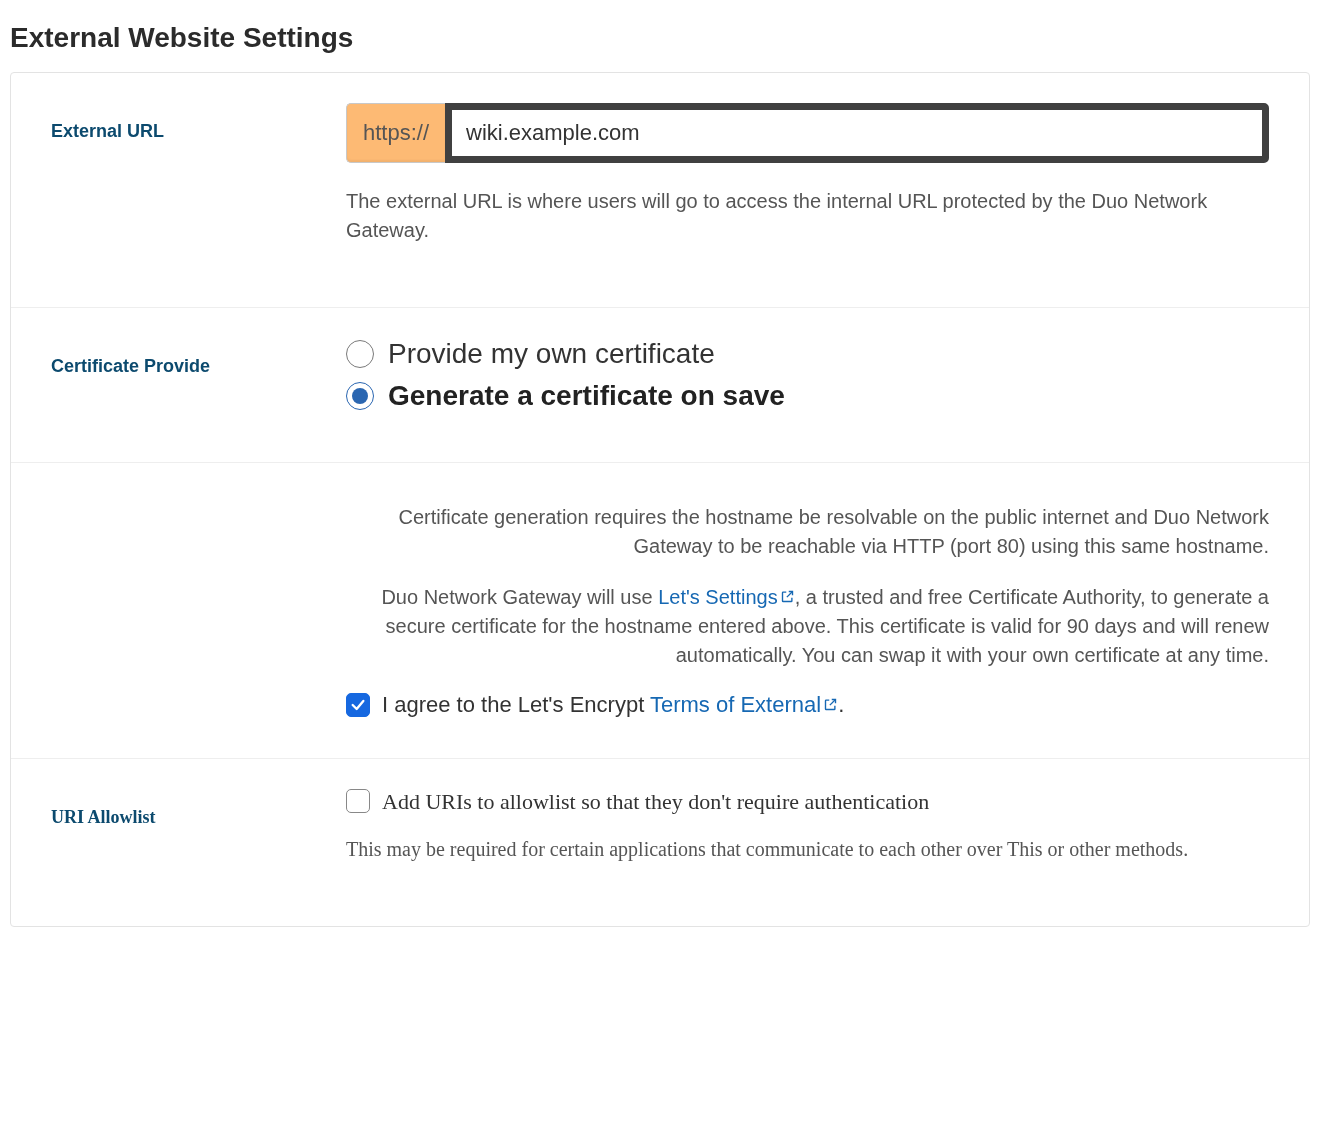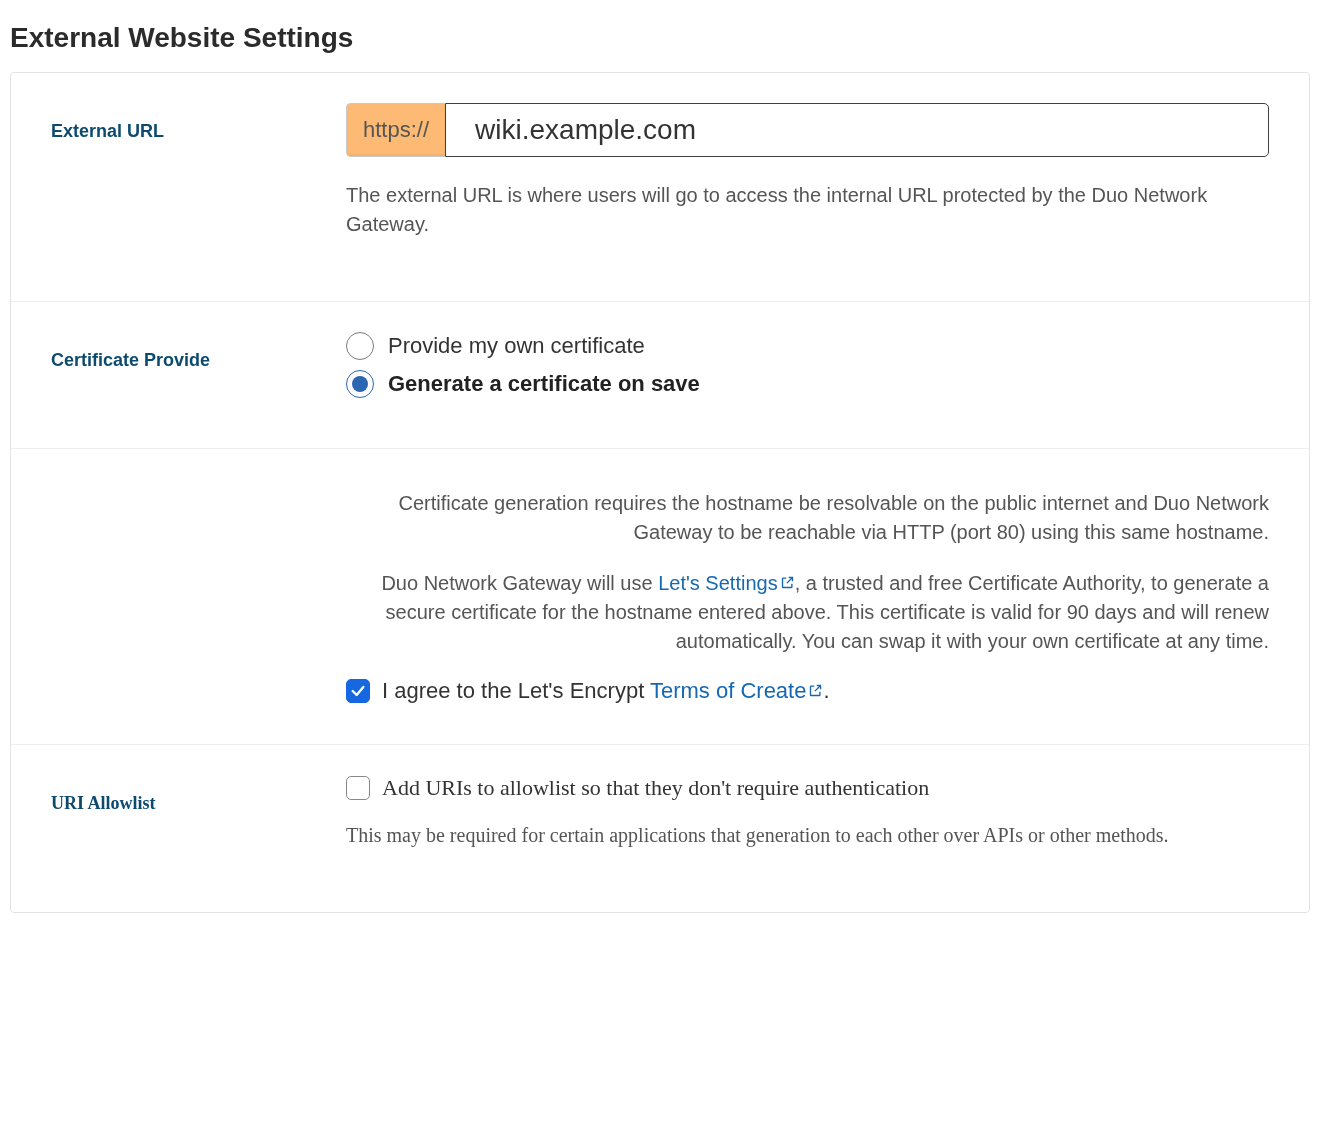--- a/index.html
+++ b/index.html
@@ -54,24 +54,24 @@
     border-radius: 5px 0 0 5px;
     padding: 10px 16px;
     font-size: 22px;
     color: #555;
     display: flex;
     align-items: center;
     box-shadow: inset 0 -2px 2px rgba(0,0,0,0.05);
   }
   .url-input {
     flex: 1;
-    border: 1px solid #404040;
+    border: 7px solid #404040;
     border-radius: 0 5px 5px 0;
-    padding: 10px 29px;
-    font-size: 28px;
+    padding: 10px 14px;
+    font-size: 22px;
     color: #333;
     outline: none;
   }
   .help-text {
     font-size: 20px;
     line-height: 1.45;
     color: #555;
     margin-bottom: 22px;
   }
   .help-text code {
@@ -98,21 +98,21 @@
   .radio-outer.selected {
     border-color: #2a66b1;
   }
   .radio-inner {
     width: 16px;
     height: 16px;
     border-radius: 50%;
     background: #2a66b1;
   }
   .radio-label {
-    font-size: 22px;
+    font-size: 28px;
     color: #333;
   }
   .radio-label.bold { font-weight: 700; color:#222; }
   a.ext-link {
     color: #1668b3;
     text-decoration: none;
   }
   .ext-icon {
     display: inline-block;
     vertical-align: baseline;
@@ -140,21 +140,20 @@
   }
   .check-row {
     display: flex;
     align-items: center;
     font-size: 22px;
     color: #333;
     margin-top: 10px;
   }
   .check-row-uri {
     display: flex;
-    align-items: center;
     font-size: 22px;
     color: #333;
     margin-bottom: 20px;
   }
   .cert-info { padding-top: 10px; text-align: right; }
 </style>
 </head>
 <body>
 
 <h2 class="page-title">External Website Settings</h2>
@@ -203,36 +202,36 @@
                 <path d="M19 14v5a1 1 0 0 1-1 1H5a1 1 0 0 1-1-1V6a1 1 0 0 1 1-1h5"></path>
               </svg></span></a><span>, a trusted and free Certificate Authority, to generate a secure certificate for the hostname entered above. This certificate is valid for 90 days and will renew automatically. You can swap it with your own certificate at any time.</span>
       </div>
       <div class="check-row">
         <span class="checkbox checked">
           <svg width="16" height="16" viewBox="0 0 24 24" fill="none" stroke="#fff" stroke-width="3.5" stroke-linecap="round" stroke-linejoin="round">
               <polyline points="4 12 10 18 20 6"></polyline>
             </svg>
         </span>
         <span>
-          <span>I agree to the Let's Encrypt </span><a href="#" class="ext-link"><span>Terms of Create</span><span class="ext-icon"><svg width="15" height="15" viewBox="0 0 24 24" fill="none" stroke="#1668b3" stroke-width="2.2">
+          <span>I agree to the Let's Encrypt </span><a href="#" class="ext-link"><span>Terms of External</span><span class="ext-icon"><svg width="15" height="15" viewBox="0 0 24 24" fill="none" stroke="#1668b3" stroke-width="2.2">
                   <path d="M14 4h6v6"></path>
                   <path d="M20 4l-9 9"></path>
                   <path d="M19 14v5a1 1 0 0 1-1 1H5a1 1 0 0 1-1-1V6a1 1 0 0 1 1-1h5"></path>
                 </svg></span></a><span>.</span>
         </span>
       </div>
     </div>
   </div>
 
   <div class="section">
     <div class="label-col">
       <label>URI Allowlist</label>
     </div>
     <div class="field-col">
       <div class="check-row-uri">
         <span class="checkbox unchecked"></span>
         <span>Add URIs to allowlist so that they don't require authentication</span>
       </div>
-      <div class="help-text">This may be required for certain applications that generation to each other over APIs or other methods.</div>
+      <div class="help-text">This may be required for certain applications that communicate to each other over This or other methods.</div>
     </div>
   </div>
 
 </div>
 
 </body></html>

